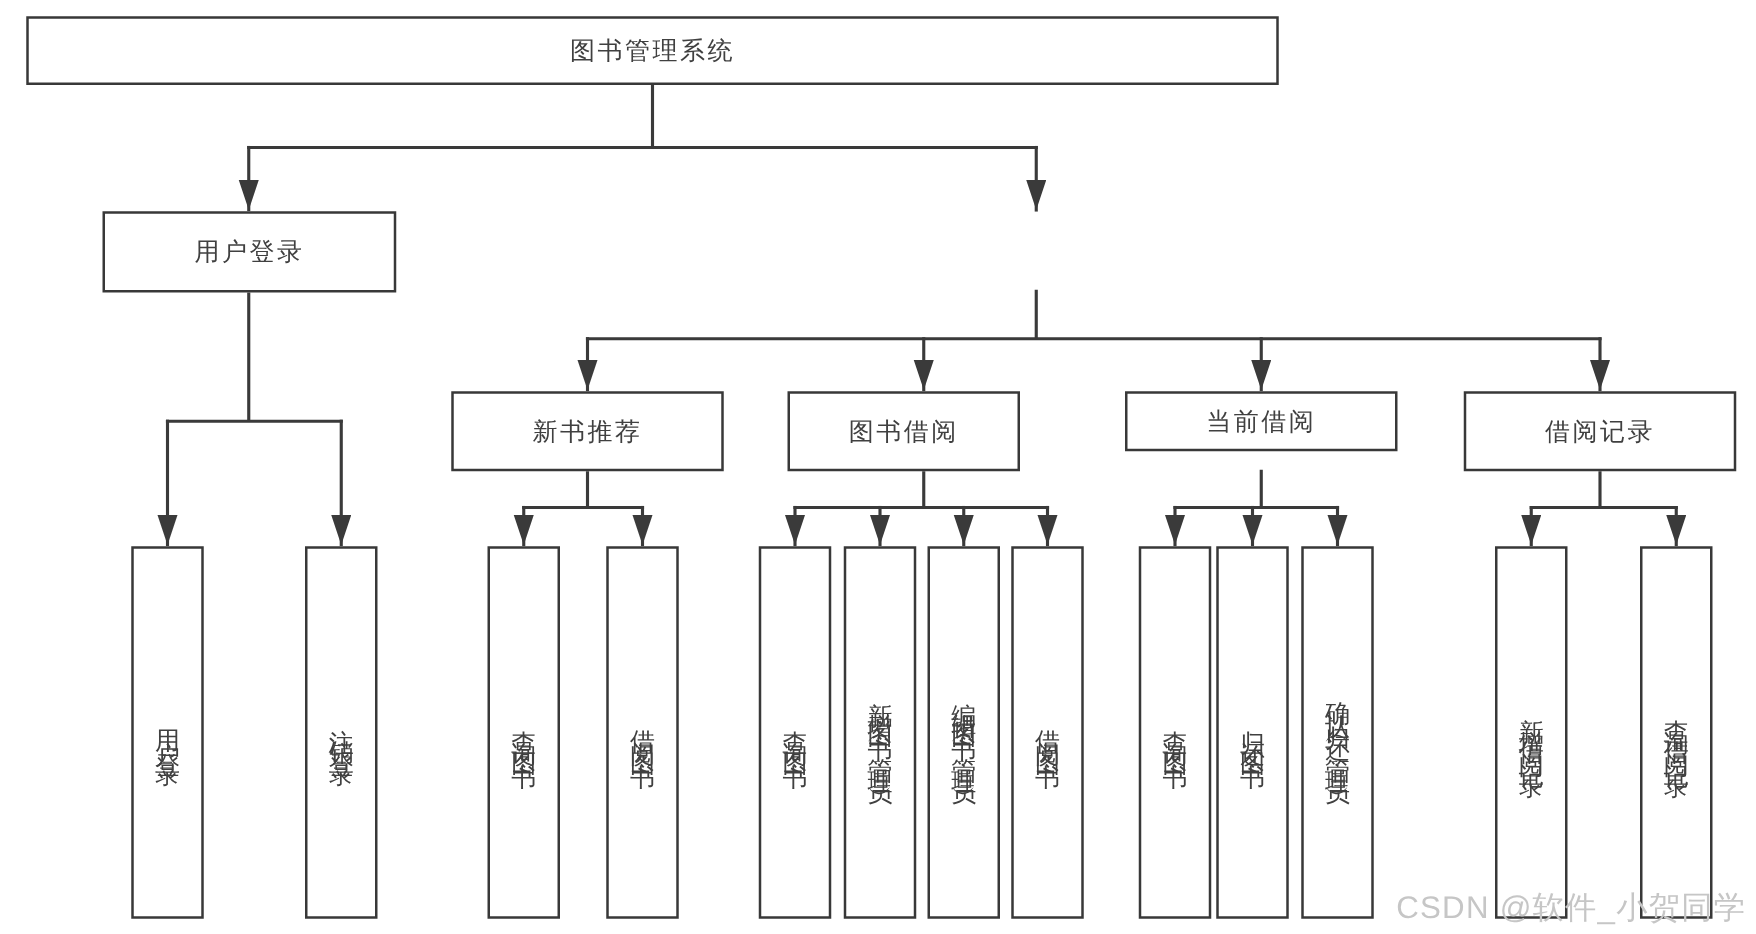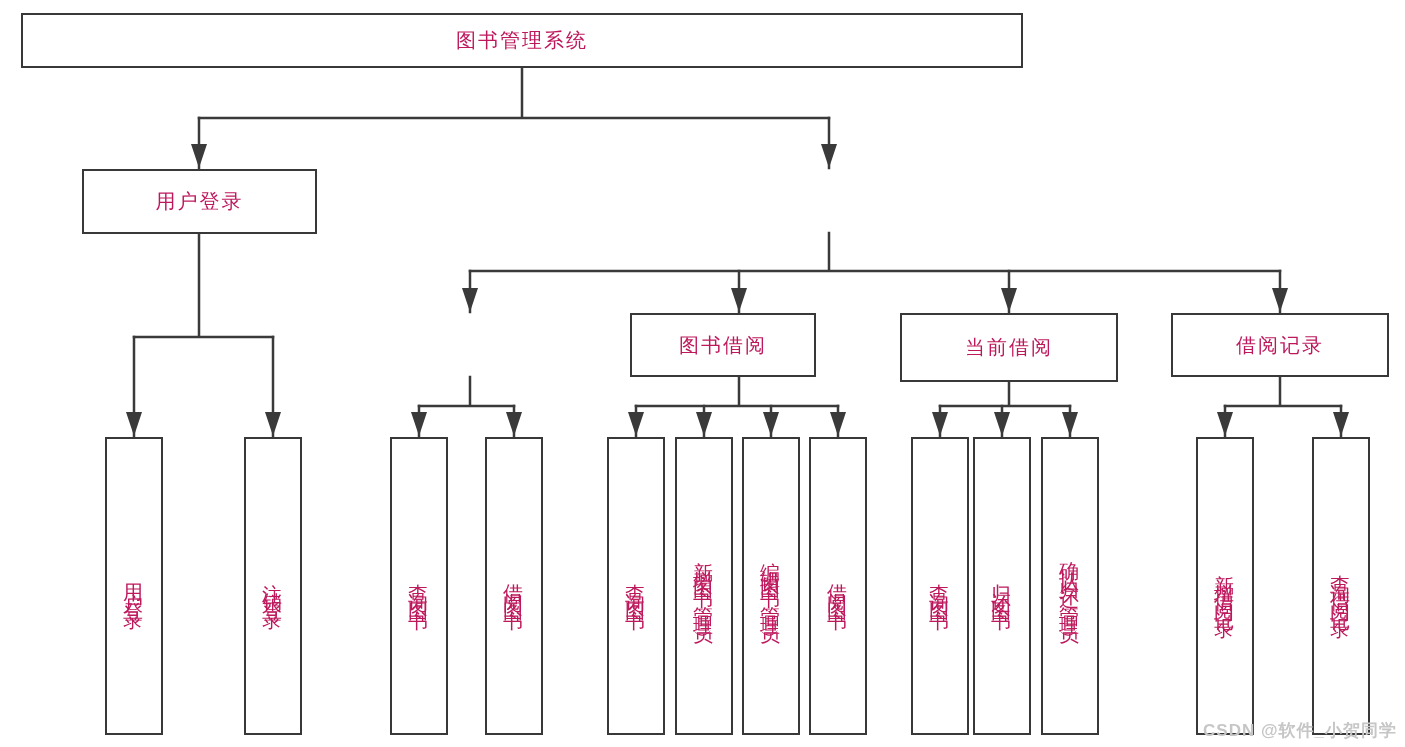--- a/index.html
+++ b/index.html
@@ -4,35 +4,34 @@
 <title>图书管理系统</title>
 <style>
   html,body { margin:0; padding:0; background:#ffffff; }
   .stage {
     position:relative; width:1405px; height:747px; background:#ffffff;
     font-family:"Liberation Sans", sans-serif; overflow:hidden;
   }
   .wires { position:absolute; left:0; top:0; }
   .box {
     position:absolute; box-sizing:border-box; background:#ffffff;
-    border:2px solid #383838; color:#be185d;
+    border:2px solid #383838; color:#404040;
     display:flex; align-items:center; justify-content:center;
     white-space:nowrap;
   }
   .hbox { font-size:20px; letter-spacing:2px; }
   .leaf {
     top:437px; width:58px; height:298px;
     writing-mode:vertical-rl; text-orientation:mixed;
     font-size:20px; letter-spacing:9px;
   }
   .watermark {
     position:absolute; right:8px; bottom:5px;
-    font-size:17px; letter-spacing:1px; color:#c6c6c6;
+    font-size:25px; letter-spacing:1px; color:#c6c6c6;
     z-index:5;
-    font-weight:bold;
   }
 </style>
 </head>
 <body>
 
 <div class="stage">
 
   <svg class="wires" width="1405" height="747" viewBox="0 0 1405 747">
     <defs>
       <marker id="ah" markerUnits="userSpaceOnUse" markerWidth="26" markerHeight="18" refX="24" refY="8" orient="auto">
@@ -71,22 +70,23 @@
       <line x1="1070" y1="406" x2="1070" y2="436" marker-end="url(#ah)"></line>
       <line x1="1225" y1="406" x2="1225" y2="436" marker-end="url(#ah)"></line>
       <line x1="1341" y1="406" x2="1341" y2="436" marker-end="url(#ah)"></line>
     </g>
   </svg>
 
   <div class="box hbox" style="left:21px;top:13px;width:1002px;height:55px">图书管理系统</div>
 
   <div class="box hbox" style="left:82px;top:169px;width:235px;height:65px">用户登录</div>
 
+  <div class="box hbox" style="left:361px;top:313px;width:218px;height:64px">新书推荐</div>
   <div class="box hbox" style="left:630px;top:313px;width:186px;height:64px">图书借阅</div>
-  <div class="box hbox" style="left:900px;top:313px;width:218px;height:69px">当前借阅</div>
+  <div class="box hbox" style="left:900px;top:313px;width:218px;height:48px">当前借阅</div>
   <div class="box hbox" style="left:1171px;top:313px;width:218px;height:64px">借阅记录</div>
 
   <div class="box leaf" style="left:105px">用户登录</div>
   <div class="box leaf" style="left:244px">注销登录</div>
 
   <div class="box leaf" style="left:390px">查询图书</div>
   <div class="box leaf" style="left:485px">借阅图书</div>
 
   <div class="box leaf" style="left:607px">查询图书</div>
   <div class="box leaf" style="left:675px">新增图书（管理员）</div>

